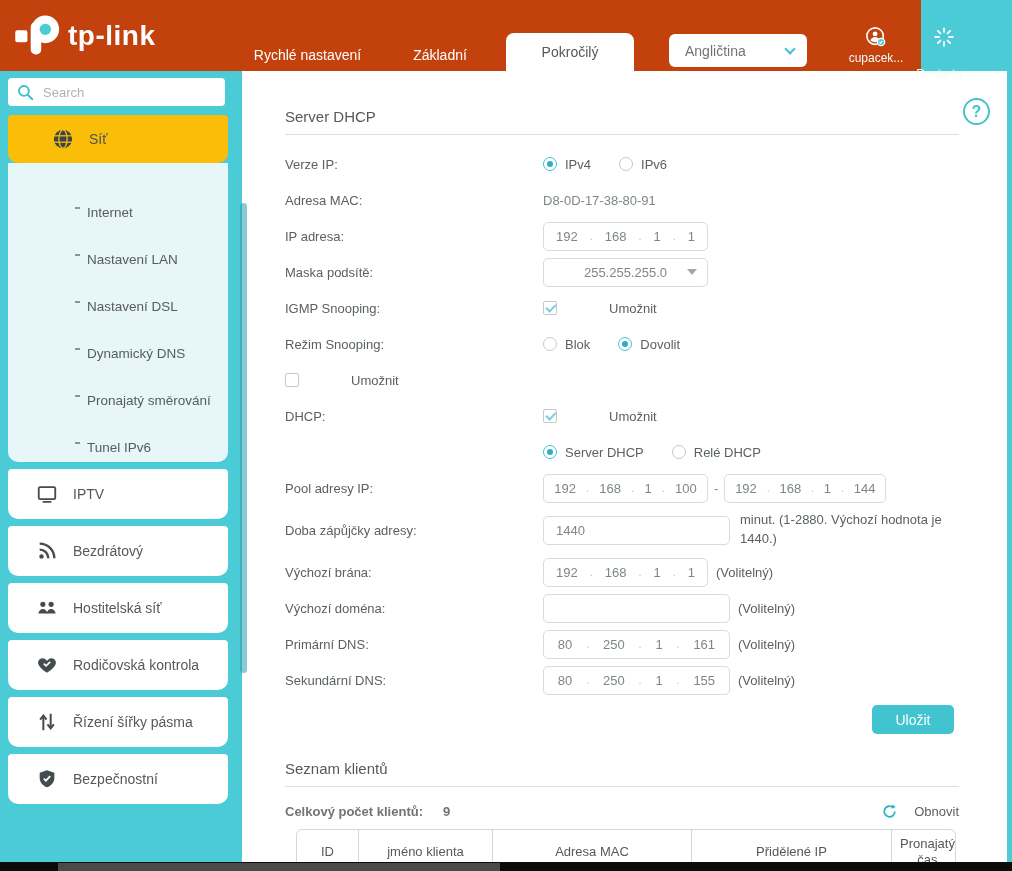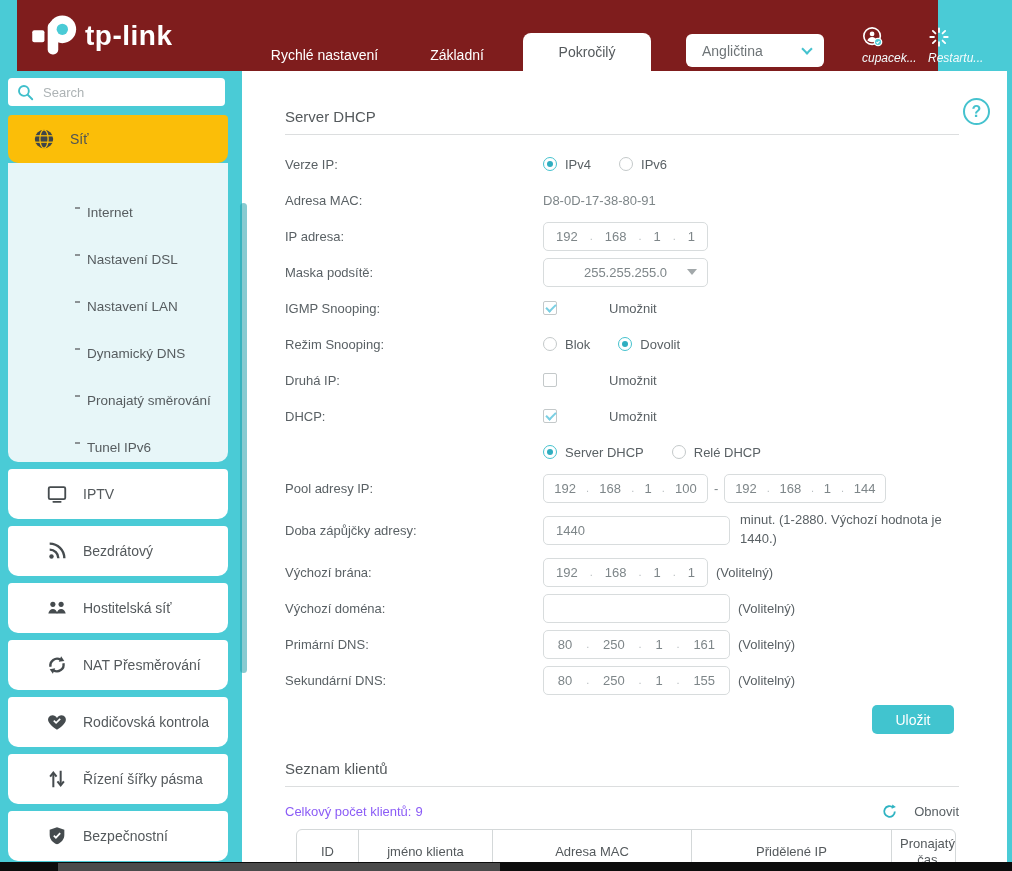--- a/index.html
+++ b/index.html
@@ -1,47 +1,47 @@
 <!DOCTYPE html>
 <html><head>
 <meta charset="utf-8">
 <style>
   * { margin:0; padding:0; box-sizing:border-box; }
   html,body { width:1012px; height:871px; }
   body { font-family:"Liberation Sans","DejaVu Sans",sans-serif; background:#4ACBD6; position:relative; overflow:hidden; }
   .page { position:absolute; inset:0; }
 
   
-  .header { position:absolute; left:17px; top:0; width:921px; height:71px; background:#7f1d1d; z-index:5; }
+  .header { position:absolute; left:0; top:0; width:921px; height:71px; background:#c2410c; z-index:5; }
   .logo { position:absolute; left:12px; top:9px; display:flex; align-items:center; }
   .logo-mark { width:52px; height:52px; }
   .logo-word { color:#fff; font-size:28px; font-weight:bold; letter-spacing:.5px; margin-left:4px; margin-top:2px; }
   .tab { position:absolute; top:45px; height:20px; line-height:20px; text-align:center; color:#fff; font-size:14px; cursor:pointer; }
   .tab-quick { left:245px; width:125px; }
   .tab-basic { left:385px; width:110px; }
   .tab-active { position:absolute; left:506px; top:33px; width:128px; height:38px; background:#fff; border-radius:8px 8px 0 0; text-align:center; line-height:38px; color:#54595C; font-size:14px; cursor:pointer; }
   .lang-select { position:absolute; left:669px; top:34px; width:138px; height:33px; background:#fff; border-radius:6px; display:flex; align-items:center; padding-left:16px; font-size:14px; color:#6E7477; cursor:pointer; }
   .lang-chevron { position:absolute; right:13px; top:11px; width:8px; height:8px; border-right:2px solid #45C2CE; border-bottom:2px solid #45C2CE; transform:rotate(45deg); }
-  .hdr-action { position:absolute; top:26px; display:flex; flex-direction:column; color:#F3FBFC; font-size:12px; cursor:pointer;font-style:italic; }
+  .hdr-action { position:absolute; top:26px; display:flex; flex-direction:column; align-items:center; color:#F3FBFC; font-size:12px; cursor:pointer; }
   .hdr-action .lbl { margin-top:3px; white-space:nowrap; }
   .act-account { left:845px; width:62px; }
-  .act-reboot { left:911px; width:66px; }
+  .act-reboot { left:911px; width:66px;gap:16px; }
 
   
   .sidebar { position:absolute; left:8px; top:78px; width:220px; z-index:4; }
   .search-box { width:217px; height:28px; background:#fff; border-radius:4px; display:flex; align-items:center; padding-left:8px; }
   .search-box input { border:none; outline:none; font-size:13px; color:#6E7477; margin-left:8px; width:160px; font-family:inherit; background:transparent; }
   .search-box input::placeholder { color:#ADB3B5; }
-  .nav-active { margin-top:9px; width:220px; height:48px; background:#FBBE08; border-radius:4px 4px 10px 10px; display:flex; align-items:center; padding-left:25px; cursor:pointer; }
+  .nav-active { margin-top:9px; width:220px; height:48px; background:#FBBE08; border-radius:4px 4px 10px 10px; display:flex; align-items:center; padding-left:44px; cursor:pointer; }
   .nav-active .label { color:#4E5356; font-size:14px; margin-left:15px; }
   .submenu { width:220px; height:299px; background:#E7F6F8; border-radius:0 0 10px 10px; margin-top:0; padding-top:26px; }
   .subitem { height:47px; display:flex; align-items:center; padding-left:67px; cursor:pointer; }
   .subitem .dash { width:5px; height:2px; background:#8C9295; margin-right:7px; transform:translateY(-5px); }
   .subitem .label { font-size:13.5px; color:#565C5F; }
-  .nav-card { width:220px; height:50px; background:#fff; border-radius:4px 4px 10px 10px; margin-top:7px; display:flex; align-items:center; padding-left:38px; cursor:pointer; }
+  .nav-card { width:220px; height:50px; background:#fff; border-radius:4px 4px 10px 10px; margin-top:7px; display:flex; align-items:center; padding-left:28px; cursor:pointer; }
   .nav-card:first-of-type { margin-top:11px; }
   .nav-card .label { color:#54595C; font-size:14px; margin-left:15px; white-space:nowrap; }
   .icon22 { width:22px; height:22px; flex:0 0 22px; }
   .scroll-thumb { position:absolute; left:240px; top:203px; width:7px; height:470px; background:rgba(38,160,172,.55); border-radius:4px; z-index:3; }
 
   
   .main { position:absolute; left:242px; top:71px; width:765px; bottom:0; background:#fff; z-index:2; padding:0 48px 0 43px; }
   .help-icon { position:absolute; right:17px; top:27px; width:27px; height:27px; border:2px solid #45C2CE; border-radius:50%; color:#45C2CE; font-size:16px; font-weight:bold; display:flex; align-items:center; justify-content:center; cursor:pointer; }
   .section-title { margin-top:37px; font-size:15px; color:#54595C; }
   .hr { height:1px; background:#DCDEDF; margin-top:9px; }
@@ -66,21 +66,21 @@
   .cb { width:14px; height:14px; border:1px solid #C4C9CA; border-radius:2px; background:#fff; margin-right:8px; position:relative; flex:0 0 14px; }
   .cb.checked::after { content:""; position:absolute; left:2px; top:2px; width:8px; height:4px; border-left:2px solid #7ACFE3; border-bottom:2px solid #7ACFE3; transform:rotate(-45deg); }
   .ctl-label { font-size:13px; color:#5A6165; }
   .dash-sep { margin:0 6px; color:#7E8689; font-size:13px; }
   .hint { margin-left:10px; width:240px; font-size:13px; color:#5A6165; line-height:1.45; }
   .optional { margin-left:8px; font-size:13px; color:#5A6165; }
   .save-btn { width:82px; height:29px; background:#41C4CF; color:#fff; border:none; border-radius:5px; font-size:14px; font-family:inherit; cursor:pointer; margin-right:5px; margin-bottom:8px; }
 
   .clients-head { margin-top:18px; }
   .total-row { margin-top:16px; display:flex; justify-content:space-between; align-items:center; }
-  .total-left { font-size:13px; color:#8b5cf6; display:flex; gap:4px; }
+  .total-left { font-size:13px; color:#737373; display:flex; gap:20px;font-weight:bold; }
   .refresh { display:flex; align-items:center; gap:16px; cursor:pointer; }
   .refresh .lbl { font-size:13px; color:#5A6165; }
   .clients-table { display:flex; width:660px; margin:9px 0 0 11px; border:1px solid #D4D8D9; border-radius:6px 6px 0 0; background:#fff; height:46px; overflow:hidden; }
   .cell { display:flex; align-items:center; justify-content:center; border-right:1px solid #D4D8D9; font-size:13px; color:#54595C; text-align:center; padding:0 8px; line-height:1.25; }
   .cell:last-child { border-right:none; }
   .c-id { flex:0 0 62px; } .c-name { flex:0 0 134px; } .c-mac { flex:0 0 199px; } .c-ip { flex:0 0 200px; } .c-lease { flex:1; }
 
   .bottom-bar { position:absolute; left:0; bottom:0; width:1012px; height:9px; background:#0C0C0C; z-index:10; }
   .bottom-bar-segment { position:absolute; left:58px; top:1px; width:442px; height:8px; background:#4A4A4A; }
 </style>
@@ -154,25 +154,25 @@
       <span class="label">Síť</span>
     </div>
 
     <div class="submenu">
       <div class="subitem">
         <span class="dash"></span>
         <span class="label">Internet</span>
       </div>
       <div class="subitem">
         <span class="dash"></span>
+        <span class="label">Nastavení LAN</span>
+      </div>
+      <div class="subitem">
+        <span class="dash"></span>
         <span class="label">Nastavení DSL</span>
-      </div>
-      <div class="subitem">
-        <span class="dash"></span>
-        <span class="label">Nastavení LAN</span>
       </div>
       <div class="subitem">
         <span class="dash"></span>
         <span class="label">Dynamický DNS</span>
       </div>
       <div class="subitem">
         <span class="dash"></span>
         <span class="label">Pronajatý směrování</span>
       </div>
       <div class="subitem">
@@ -197,29 +197,20 @@
       <span class="label">Bezdrátový</span>
     </div>
     <div class="nav-card">
       <svg class="icon22" viewBox="0 0 24 24">
         <circle cx="7.5" cy="8" r="2.8" fill="#454B4E"></circle>
         <circle cx="16.5" cy="8" r="2.8" fill="#454B4E"></circle>
         <path d="M2.5 18c.6-3.2 2.6-5 5-5s4.4 1.8 5 5z" fill="#454B4E"></path>
         <path d="M11.5 18c.6-3.2 2.6-5 5-5s4.4 1.8 5 5z" fill="#454B4E"></path>
       </svg>
       <span class="label">Hostitelská síť</span>
-    </div>
-    <div class="nav-card">
-      <svg class="icon22" viewBox="0 0 24 24">
-        <path d="M5 14a7.2 7.2 0 0 1 11-7.6" fill="none" stroke="#454B4E" stroke-width="2.6"></path>
-        <polygon points="16.5,2.5 20,7.5 14,8.5" fill="#454B4E"></polygon>
-        <path d="M19 10a7.2 7.2 0 0 1-11 7.6" fill="none" stroke="#454B4E" stroke-width="2.6"></path>
-        <polygon points="7.5,21.5 4,16.5 10,15.5" fill="#454B4E"></polygon>
-      </svg>
-      <span class="label">NAT Přesměrování</span>
     </div>
     <div class="nav-card">
       <svg class="icon22" viewBox="0 0 24 24">
         <path d="M12 20.5s-7.4-4.6-9.3-9c-1.4-3.3.9-6.8 4.4-6.8 2 0 3.7 1.1 4.9 2.9 1.2-1.8 2.9-2.9 4.9-2.9 3.5 0 5.8 3.5 4.4 6.8-1.9 4.4-9.3 9-9.3 9z" fill="#454B4E"></path>
         <path d="M8.5 10.5l2.5 2.5 4.5-4.5" fill="none" stroke="#fff" stroke-width="1.8"></path>
       </svg>
       <span class="label">Rodičovská kontrola</span>
     </div>
     <div class="nav-card">
       <svg class="icon22" viewBox="0 0 24 24">
@@ -315,21 +306,20 @@
             <span class="ctl-label">Blok</span>
           </span>
           <span class="radio">
             <span class="rb checked"></span>
             <span class="ctl-label">Dovolit</span>
           </span>
         </div>
       </div>
 
       <div class="form-row">
-        <div class="row-label">Druhá IP:</div>
         <div class="row-ctl">
           <span class="check">
             <span class="cb"></span>
             <span class="ctl-label">Umožnit</span>
           </span>
         </div>
       </div>
 
       <div class="form-row">
         <div class="row-label">DHCP:</div>

